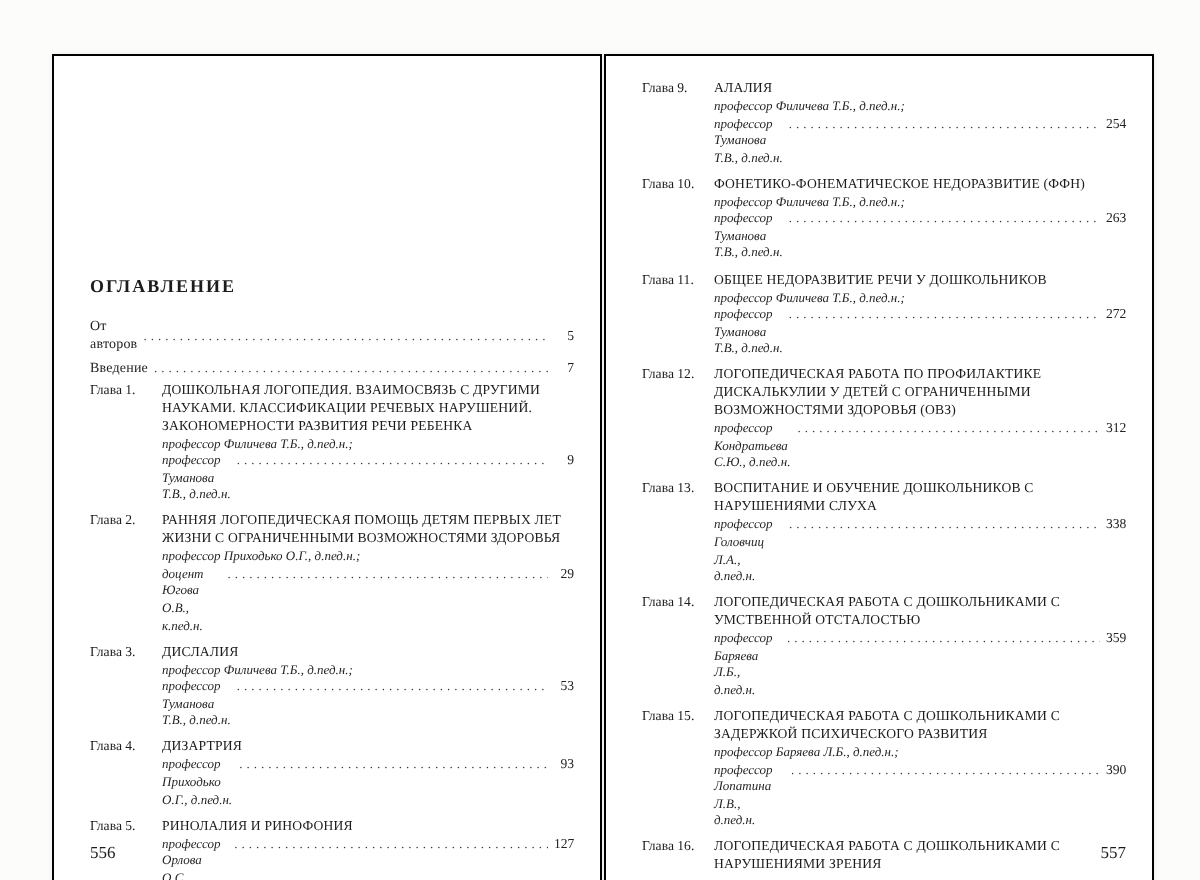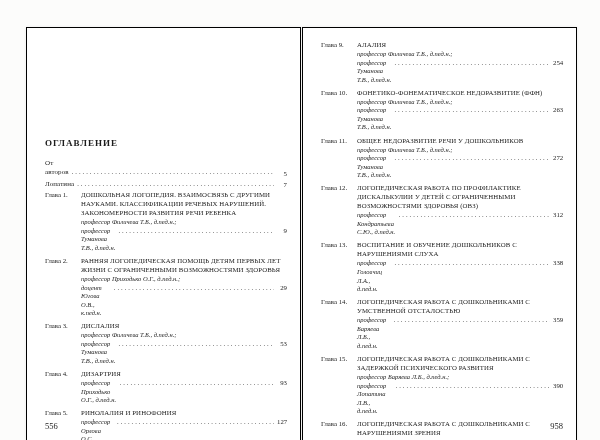--- a/index.html
+++ b/index.html
@@ -36,21 +36,21 @@
   .toc-heading {
     font-weight: bold;
     font-size: 9px;
     letter-spacing: 1px;
     margin-bottom: 11px;
   }
 
   
   .fi {
     display: flex;
-    align-items: flex-end;
+    align-items: center;
     font-size: 7px;
     line-height: 1.35;
     margin-bottom: 2px;
   }
 
   
   .entry { margin-bottom: 4.5px; }
   .t {
     font-size: 6.8px;
     line-height: 1.32;
@@ -113,21 +113,21 @@
   <div class="page left">
     <div class="content">
       <div class="toc-heading">ОГЛАВЛЕНИЕ</div>
       <div id="front-items">
           <div class="fi">
             <span class="ti">От авторов</span>
             <span class="leader"></span>
             <span class="pg">5</span>
           </div>
           <div class="fi">
-            <span class="ti">Лопатина</span>
+            <span class="ti">Введение</span>
             <span class="leader"></span>
             <span class="pg">7</span>
           </div>
         </div>
       <div id="left-entries">
           <div class="entry">
             <div class="t"><span class="ch">Глава 1.</span><span class="ti">ДОШКОЛЬНАЯ ЛОГОПЕДИЯ. ВЗАИМОСВЯЗЬ С ДРУГИМИ НАУКАМИ. КЛАССИФИКАЦИИ РЕЧЕВЫХ НАРУШЕНИЙ. ЗАКОНОМЕРНОСТИ РАЗВИТИЯ РЕЧИ РЕБЕНКА</span></div>
             <div class="al"><span class="a">профессор Филичева Т.Б., д.пед.н.;</span></div>
             <div class="al last">
               <span class="a">профессор Туманова Т.В., д.пед.н.</span>
@@ -235,16 +235,16 @@
               <span class="a">профессор Лопатина Л.В., д.пед.н.</span>
               <span class="leader"></span>
               <span class="pg">390</span>
             </div>
           </div>
           <div class="entry">
             <div class="t"><span class="ch">Глава 16.</span><span class="ti">ЛОГОПЕДИЧЕСКАЯ РАБОТА С ДОШКОЛЬНИКАМИ С НАРУШЕНИЯМИ ЗРЕНИЯ</span></div>
           </div>
         </div>
     </div>
-    <div class="pagenum right-num">958</div>
+    <div class="pagenum right-num">557</div>
   </div>
 
 </div>
 
 </body></html>

